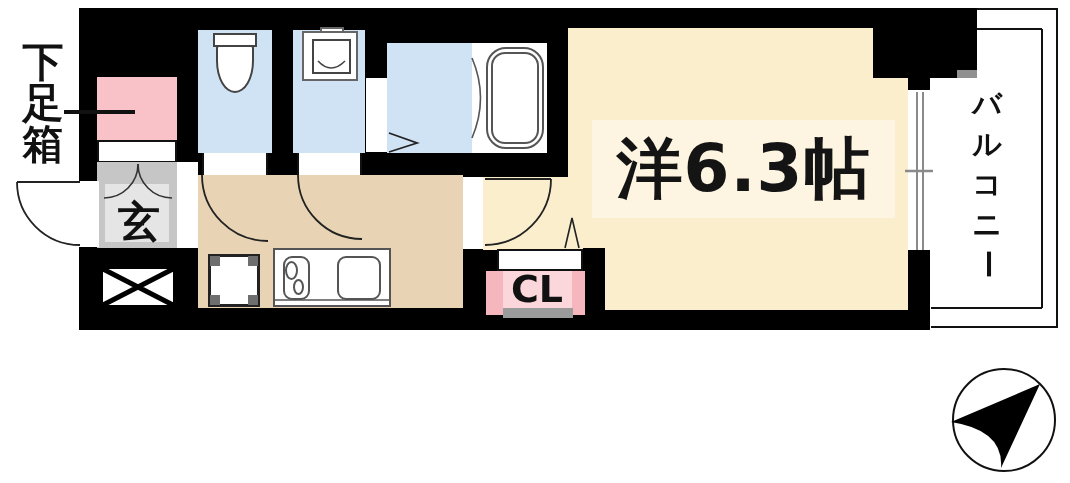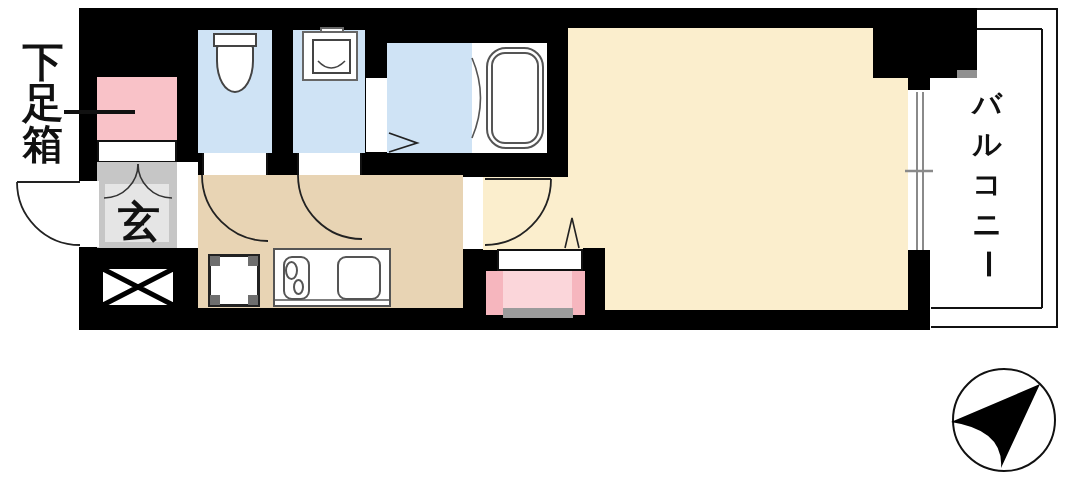--- a/index.html
+++ b/index.html
@@ -138,20 +138,24 @@
       <path d="M1040,384 L951,422 Q1004,430 1001,468 Z" fill="#000"></path>
     </g>
   </svg>
 
   <div class="abs v-label shoe-label">
       <span>下</span>
       <span>足</span>
       <span>箱</span>
     </div>
   <div class="abs genkan-label">玄</div>
+  <div class="abs room-label-box">
+    <span class="room-label">洋6.3帖</span>
+  </div>
+  <div class="abs cl-label">CL</div>
   <div class="abs v-label balcony-label">
       <span>バ</span>
       <span>ル</span>
       <span>コ</span>
       <span>ニ</span>
       <span>ー</span>
     </div>
 
 </div>
 

